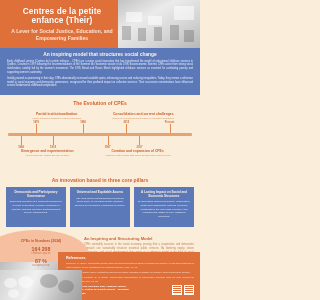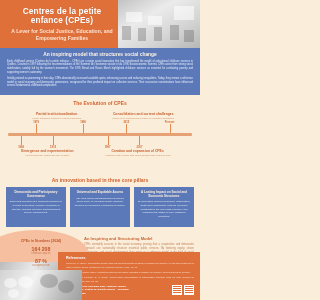--- a/index.html
+++ b/index.html
@@ -110,21 +110,21 @@
       <div class="sh" style="left:30px;top:16px;width:14px;height:9px;"></div>
       <div class="dk" style="left:4px;top:26px;width:9px;height:14px;"></div>
       <div class="dk" style="left:20px;top:28px;width:8px;height:13px;"></div>
       <div class="dk" style="left:36px;top:27px;width:8px;height:14px;"></div>
       <div class="dk" style="left:52px;top:25px;width:9px;height:15px;"></div>
       <div class="sh" style="left:56px;top:6px;width:20px;height:14px;"></div>
       <div class="dk" style="left:66px;top:30px;width:10px;height:12px;"></div>
     </div>
     <div class="hdr-wedge"></div>
     <div class="hdr-text">
-      <div class="h-title">Centres de la petite enfance (CPEs)</div>
+      <div class="h-title">Centres de la petite enfance (Their)</div>
       <div class="h-sub">A Lever for Social Justice, Education, and Empowering Families</div>
     </div>
   </div>
 
   <div class="intro">
     <h2>An inspiring model that structures social change</h2>
     <p>Early childhood centers (Centres de la petite enfance – CPEs) are a major social innovation that has transformed the model of educational childcare services in Quebec. Created in 1997 following the recommendations of the Sommet de l'économie sociale et du 1996 Socioeconomic Summit, CPEs arose from strong social mobilization, notably led by the women's movement. The 1995 Bread and Roses March highlighted childcare services as essential for combating poverty and supporting women's autonomy.</p>
     <p>Initially praised as pioneering in their day, CPEs dramatically increased available spots, enhancing access and reducing inequalities. Today, they remain a reference model in social economy and democratic governance, recognized for their profound impact on collective services. Their successive reorientations have influenced several fundamental childhood complexities.</p>
   </div>
 

